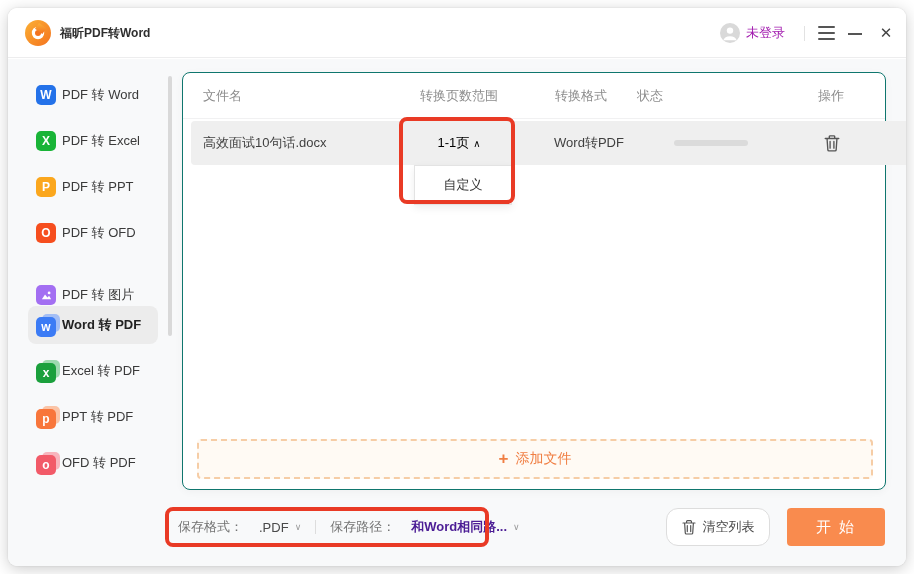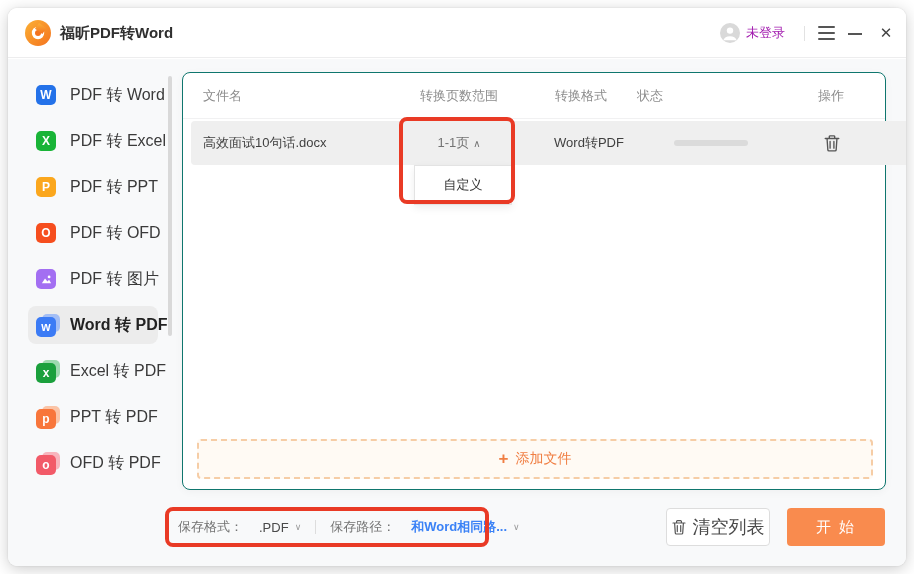--- a/index.html
+++ b/index.html
@@ -8,21 +8,21 @@
 
   .win { position:absolute; left:8px; top:8px; width:898px; height:558px;
          background:#fff; border-radius:9px; overflow:hidden;
          box-shadow:0 3px 16px rgba(0,0,0,.20), 0 0 2px rgba(0,0,0,.12); }
 
   
   .topbar { position:absolute; left:0; top:0; width:898px; height:50px; background:#fff;
             border-bottom:1px solid #ededee; z-index:5; }
   .logo { position:absolute; left:16px; top:11px; width:28px; height:28px; }
   .app-title { position:absolute; left:52px; top:0; height:50px; line-height:50px;
-               font-size:15px; font-weight:600; color:#2f2f2f; }
+               font-size:12px; font-weight:600; color:#2f2f2f; }
   .user { position:absolute; left:712px; top:14px; height:22px; display:flex; align-items:center; gap:6px;
           color:#a21caf; font-size:13px; cursor:pointer; }
   .tdiv { position:absolute; left:796px; top:18px; width:1px; height:15px; background:#e2e2e2; }
   .menu-btn { position:absolute; left:810px; top:17px; width:17px; height:16px; display:flex;
               flex-direction:column; justify-content:space-between; padding:1px 0; cursor:pointer; }
   .menu-btn i { display:block; height:2px; background:#555; border-radius:1px; }
   .min-btn { position:absolute; left:840px; top:25px; width:14px; height:2px; background:#555; cursor:pointer; }
   .close-btn { position:absolute; left:867px; top:14px; width:22px; height:22px; line-height:22px;
                text-align:center; font-size:15px; color:#444; cursor:pointer; }
 
@@ -33,21 +33,21 @@
   .side-item { position:absolute; left:20px; width:130px; height:38px; border-radius:8px;
                display:flex; align-items:center; padding-left:8px; cursor:pointer; }
   .side-item.selected { background:#ececec; }
   .side-item.selected .side-label { font-weight:700; color:#222; }
   .side-icon { position:relative; width:24px; height:24px; flex:0 0 24px; }
   .side-icon .chip { position:absolute; left:0; top:2px; width:20px; height:20px; border-radius:5px;
                      z-index:1; display:flex; align-items:center; justify-content:center;
                      color:#fff; font-style:normal; font-weight:700; font-size:12px; }
   .side-icon.stacked .chip { top:auto; bottom:0; }
   .side-icon .back { position:absolute; right:0; top:1px; width:18px; height:18px; border-radius:5px; z-index:0; opacity:.85; }
-  .side-label { margin-left:10px; font-size:16px; color:#3a3a3a; white-space:nowrap; }
+  .side-label { margin-left:2px; font-size:13px; color:#3a3a3a; white-space:nowrap; }
   .scrollthumb { position:absolute; left:160px; top:68px; width:4px; height:260px;
                  background:#d9d9d9; border-radius:2px; cursor:pointer; }
 
   
   .card { position:absolute; left:174px; top:64px; width:704px; height:418px; background:#fff;
           border:1px solid #0f766e; border-radius:8px; box-shadow:0 2px 8px rgba(0,0,0,.04); }
   .thead { position:absolute; left:0; top:0; width:100%; height:46px; border-bottom:1px solid #f1f1f2; }
   .thead span { position:absolute; top:0; height:46px; line-height:46px; font-size:13px; color:#8c8c8c; }
   .c1 { left:20px; }
   .c2 { left:206px; width:140px; text-align:center; }
@@ -76,27 +76,27 @@
              border:2px dashed #f6cda6; border-radius:4px; display:flex; align-items:center;
              justify-content:center; gap:7px; cursor:pointer; }
   .addfile .plus { font-size:17px; font-weight:700; }
   .addfile .lbl { font-size:14px; }
 
   
   .save-controls { position:absolute; left:170px; top:500px; height:38px; display:flex; align-items:center; z-index:2; }
   .save-controls .grp { display:flex; align-items:center; gap:4px; cursor:pointer; }
   .f-label { font-size:13px; color:#737373; }
   .f-value { font-size:13px; color:#4a4a4a;margin-left:12px; }
-  .f-value.path { color:#3b82f6; font-weight:600; }
+  .f-value.path { color:#4c1d95; font-weight:600; }
   .f-caret { font-size:9px; color:#999; margin-left:2px; }
   .f-div { width:1px; height:14px; background:#ddd; margin:0 14px; }
 
   .clear-btn { position:absolute; left:658px; top:500px; width:104px; height:38px; background:#fff;
-               border:1px solid #ddd; border-radius:4px; display:flex; align-items:center;
-               justify-content:center; gap:7px; font-size:18px; color:#4a4a4a; cursor:pointer; }
+               border:1px solid #ddd; border-radius:12px; display:flex; align-items:center;
+               justify-content:center; gap:7px; font-size:13px; color:#4a4a4a; cursor:pointer; }
   .start-btn { position:absolute; left:779px; top:500px; width:98px; height:38px; border:none;
                border-radius:4px; color:#fff; font-size:15px; letter-spacing:2px;
                font-family:inherit; cursor:pointer; }
 </style>
 </head>
 <body>
 
 <div class="stage">
 <div class="win">
 
@@ -160,21 +160,21 @@
     <span class="side-label">PDF 转 PPT</span>
   </div>
   <div class="side-item" style="top:206px">
     <span class="side-icon">
           <i class="chip" style="background-color: rgb(246, 78, 30);">
             <span>O</span>
           </i>
         </span>
     <span class="side-label">PDF 转 OFD</span>
   </div>
-  <div class="side-item" style="top:252px">
+  <div class="side-item" style="top:268px">
     <span class="side-icon">
       <i class="chip" style="background-color: rgb(163, 111, 242);">
         <svg width="13" height="13" viewBox="0 0 14 14">
           <path fill="#fff" d="M2 11 L5.4 6 L8 9.2 L9.8 7.2 L12 11 Z"></path>
           <circle cx="9.8" cy="4.2" r="1.5" fill="#fff"></circle>
         </svg>
       </i>
     </span>
     <span class="side-label">PDF 转 图片</span>
   </div>
@@ -221,21 +221,21 @@
     <div class="thead">
       <span class="c1">文件名</span>
       <span class="c2">转换页数范围</span>
       <span class="c3">转换格式</span>
       <span class="c4">状态</span>
       <span class="c5">操作</span>
     </div>
 
     <div class="trow">
       <span class="cell c1">高效面试10句话.docx</span>
-      <span class="cell c2" style="color: #737373;">
+      <span class="cell c2" style="color: #000000;">
         <span>1-1页</span><span class="pr-caret">∧</span>
       </span>
       <span class="cell c3">Word转PDF</span>
       <span class="progress"></span>
       <svg class="row-trash" viewBox="0 0 14 16">
         <path d="M1 4 H13 M4.6 4 V2.4 a.8.8 0 0 1 .8 -.8 H8.6 a.8.8 0 0 1 .8 .8 V4 M2.6 4 l.7 10.1 a1 1 0 0 0 1 .9 H9.7 a1 1 0 0 0 1 -.9 L11.4 4 M5.3 6.6 V12.6 M8.7 6.6 V12.6" fill="none" stroke="#555" stroke-width="1.2" stroke-linecap="round"></path>
       </svg>
     </div>
 
     <div class="dropdown">

